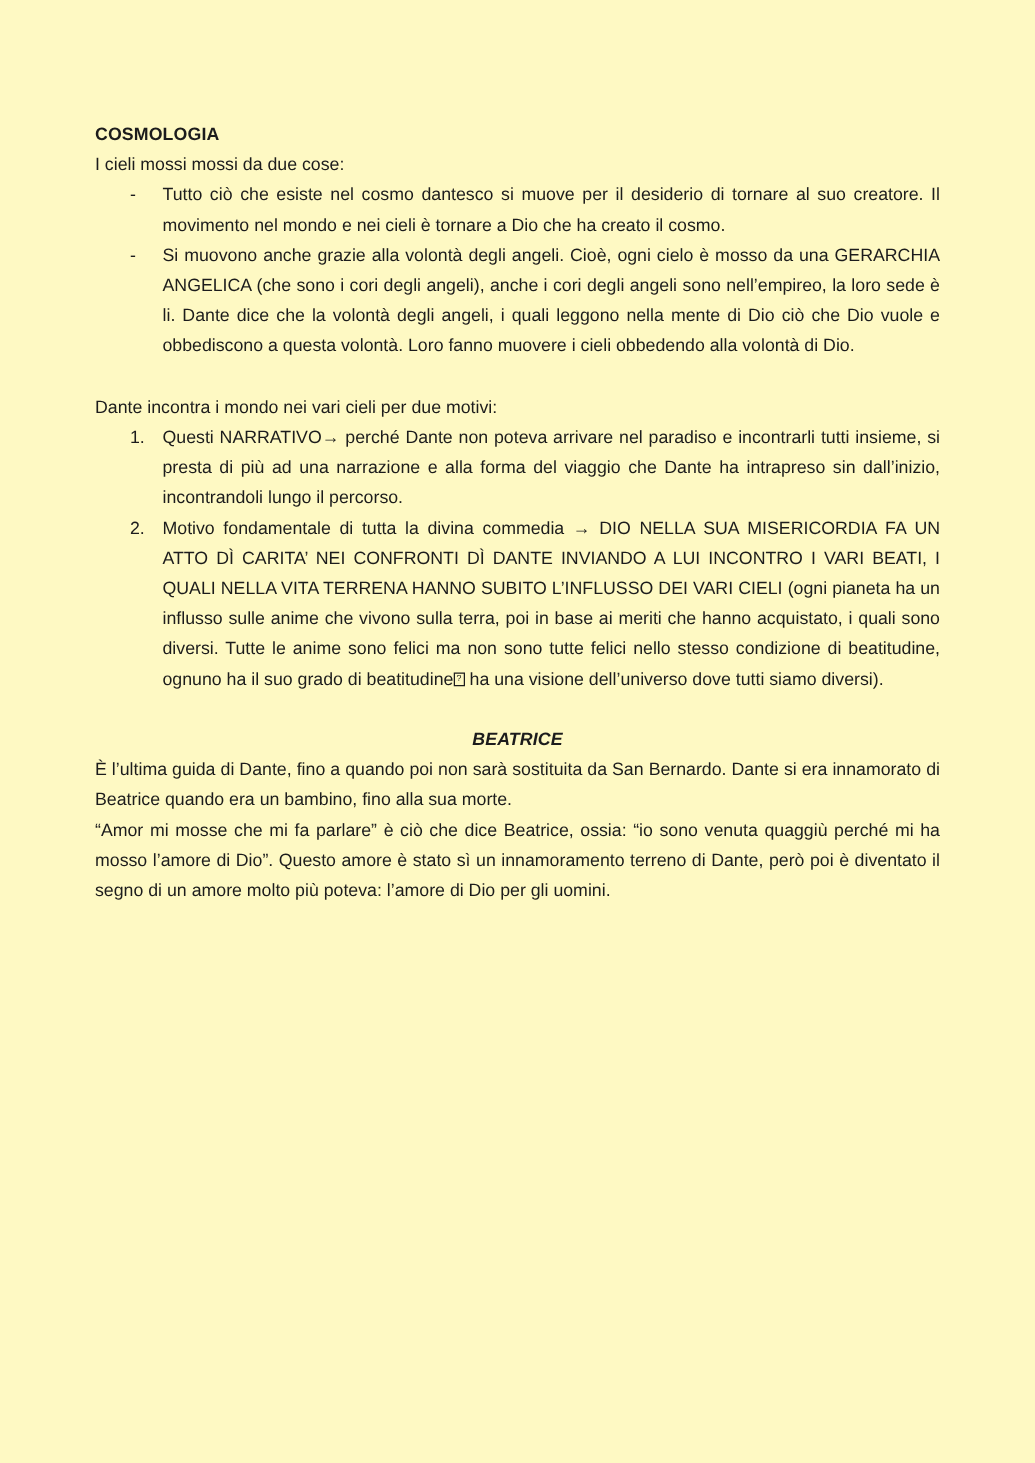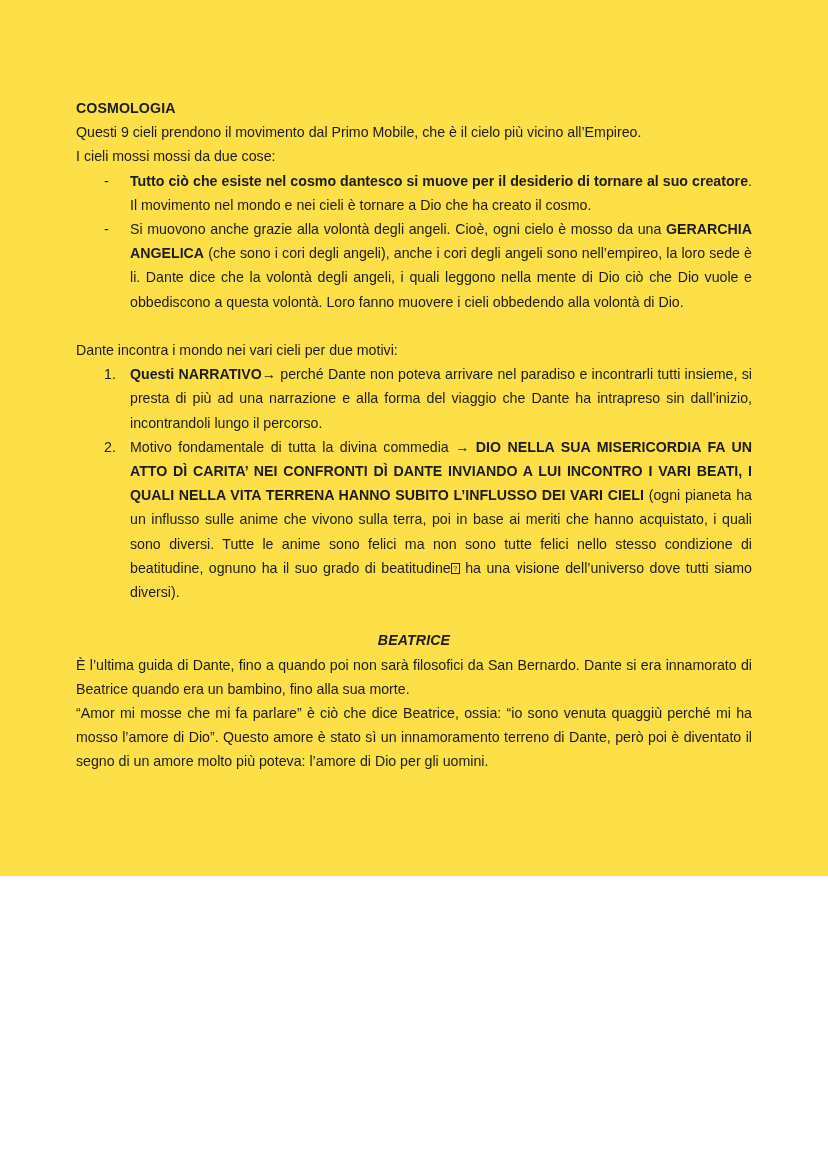--- a/index.html
+++ b/index.html
@@ -10,22 +10,22 @@
   body {
     width: 828px;
     height: 1170px;
     font-family: "Liberation Sans", sans-serif;
     color: #1a1a1a;
     overflow: hidden;
   }
   #page {
     position: relative;
     width: 828px;
-    height: 876px;
-    background: #fde047;
+    height: 1170px;
+    background: #fef9c3;
     box-sizing: border-box;
     padding: 96px 76px 0 76px;
   }
   .doc {
     width: 676px;
     font-size: 14.2px;
     line-height: 24.2px;
     text-align: justify;
     color: #1c1c1c;
   }
@@ -64,21 +64,21 @@
   }
   .marker {
     position: absolute;
     left: 28px;
     top: 0;
     width: 26px;
     text-align: left;
     font-weight: normal;
     color: #1c1c1c;
   }
-  b, .b { font-weight: bold; }
+  b, .b { font-weight: normal; }
   .arrow { font-weight: normal; }
   .tofu {
     display: inline-block;
     width: 9px;
     height: 11px;
     border: 1px solid #1c1c1c;
     position: relative;
     top: 1px;
     font-size: 6px;
     line-height: 10px;
@@ -95,21 +95,20 @@
   }
 </style>
 </head>
 <body>
 
 <div id="page">
   <div class="doc">
 
     <div class="heading">COSMOLOGIA</div>
 
-    <p class="para noj">Questi 9 cieli prendono il movimento dal Primo Mobile, che è il cielo più vicino all’Empireo.</p>
     <p class="para noj">I cieli mossi mossi da due cose:</p>
 
     <ul class="dash-list">
       <li>
         <span class="marker">-</span>
         <b>Tutto ciò che esiste nel cosmo dantesco si muove per il desiderio di tornare al suo creatore</b><span>. Il movimento nel mondo e nei cieli è tornare a Dio che ha creato il cosmo.</span>
       </li>
       <li>
         <span class="marker">-</span>
         <span>Si muovono anche grazie alla volontà degli angeli. Cioè, ogni cielo è mosso da una </span><b>GERARCHIA ANGELICA</b><span> (che sono i cori degli angeli), anche i cori degli angeli sono nell’empireo, la loro sede è li. Dante dice che la volontà degli angeli, i quali leggono nella mente di Dio ciò che Dio vuole e obbediscono a questa volontà. Loro fanno muovere i cieli obbedendo alla volontà di Dio.</span>
@@ -129,17 +128,17 @@
         <span class="marker">2.</span>
         <span>Motivo fondamentale di tutta la divina commedia </span><span class="arrow">→</span><b> DIO NELLA SUA MISERICORDIA FA UN ATTO DÌ CARITA’ NEI CONFRONTI DÌ DANTE INVIANDO A LUI INCONTRO I VARI BEATI, I QUALI NELLA VITA TERRENA HANNO SUBITO L’INFLUSSO DEI VARI CIELI</b><span> (ogni pianeta ha un influsso sulle anime che vivono sulla terra, poi in base ai meriti che hanno acquistato, i quali sono diversi. Tutte le anime sono felici ma non sono tutte felici nello stesso condizione di beatitudine, ognuno ha il suo grado di beatitudine</span><span class="tofu"></span><span> ha una visione dell’universo dove tutti siamo diversi).</span>
       </li>
     </ol>
 
 
     <div class="spacer"></div>
 
     <div class="heading-italic">BEATRICE</div>
 
-    <p class="para">È l’ultima guida di Dante, fino a quando poi non sarà filosofici da San Bernardo. Dante si era innamorato di Beatrice quando era un bambino, fino alla sua morte.</p>
+    <p class="para">È l’ultima guida di Dante, fino a quando poi non sarà sostituita da San Bernardo. Dante si era innamorato di Beatrice quando era un bambino, fino alla sua morte.</p>
     <p class="para">“Amor mi mosse che mi fa parlare” è ciò che dice Beatrice, ossia: “io sono venuta quaggiù perché mi ha mosso l’amore di Dio”. Questo amore è stato sì un innamoramento terreno di Dante, però poi è diventato il segno di un amore molto più poteva: l’amore di Dio per gli uomini.</p>
 
   </div>
 </div>
 
 </body></html>

